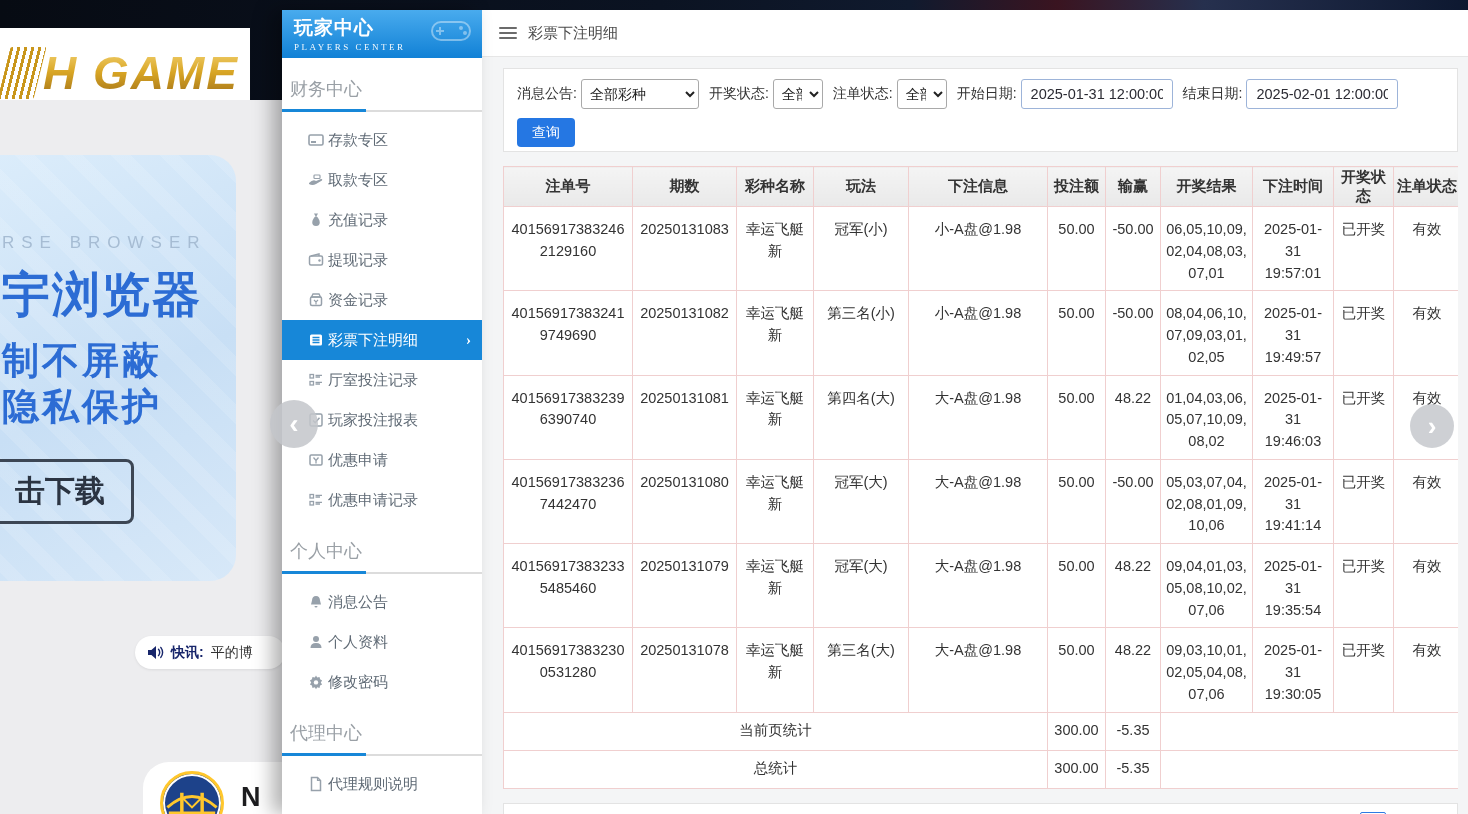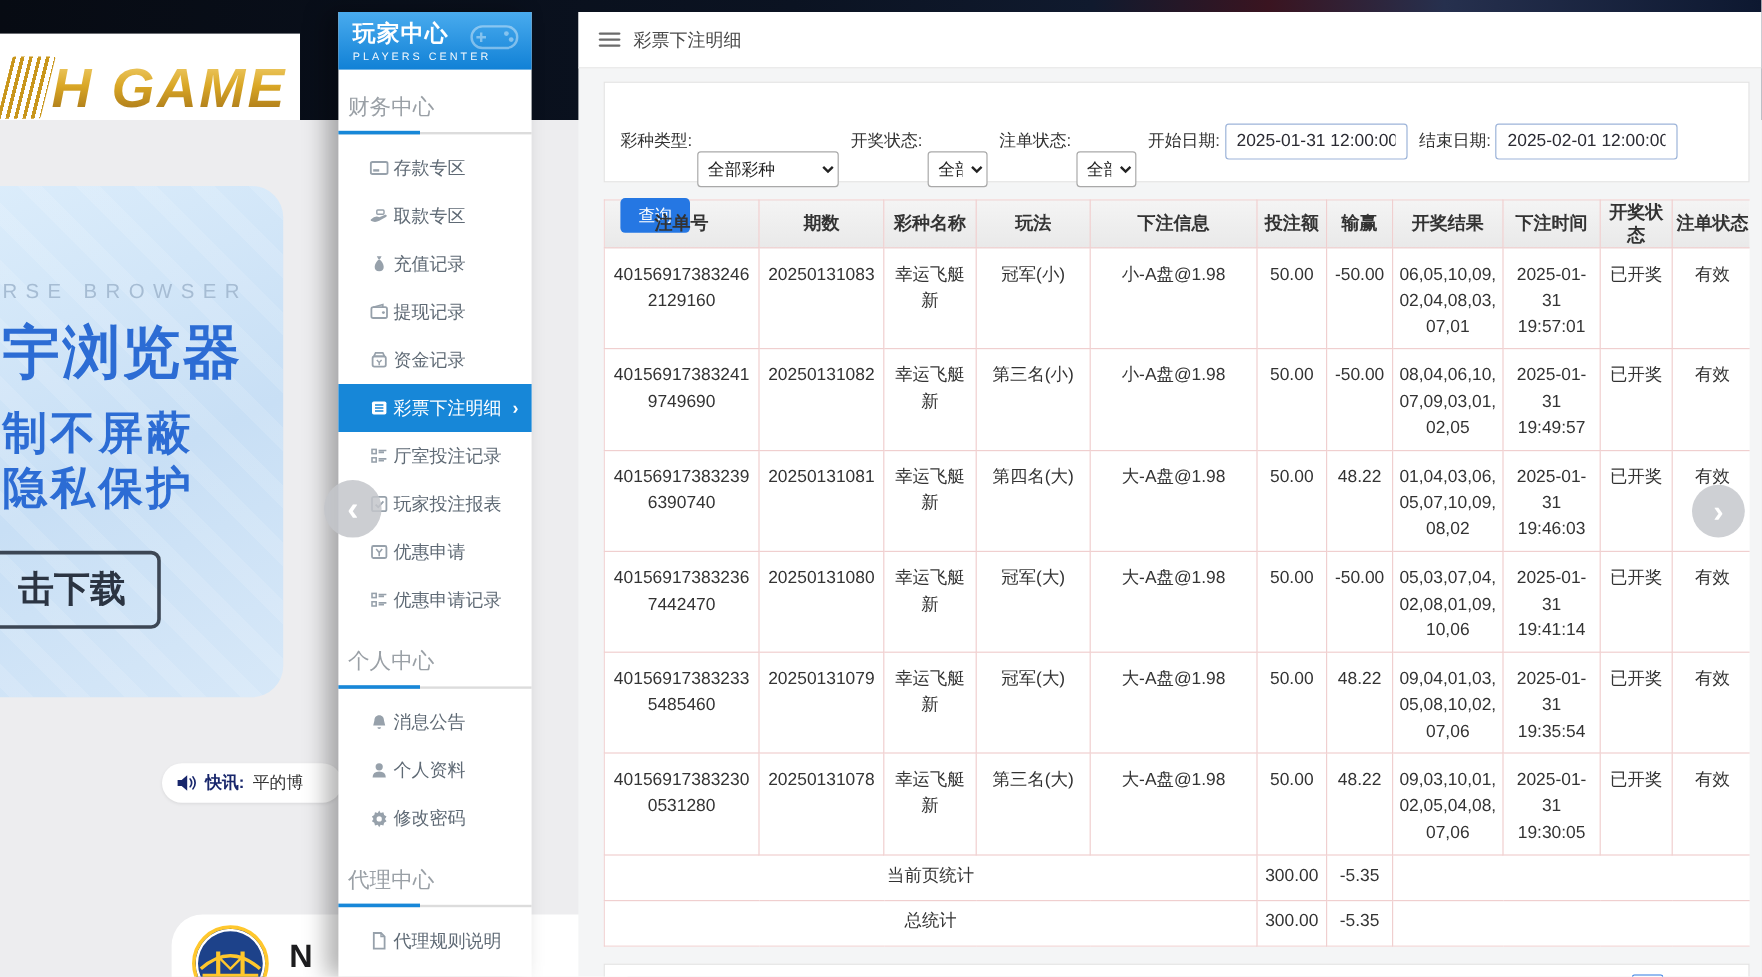--- a/index.html
+++ b/index.html
@@ -35,22 +35,22 @@
     box-shadow:0 1px 3px rgba(0,0,0,.08); display:flex; align-items:center; gap:7px; padding:0 12px; overflow:hidden; white-space:nowrap; }
   .ticker-label { color:#18266b; font-weight:bold; font-size:14px; }
   .ticker-text { color:#333; font-size:14px; }
 
   .bottom-card { position:absolute; left:143px; top:762px; width:380px; height:60px; background:#fff; border-radius:26px 26px 0 0; }
   .team-logo { position:absolute; left:17px; top:9px; width:64px; height:64px; border-radius:50%;
     background:#1d428a; border:3px solid #ffc72c; box-shadow:inset 0 0 0 2px #fff; overflow:hidden; }
   .bottom-letter { position:absolute; left:98px; top:20px; font-size:27px; font-weight:bold; color:#1d1d1f; }
 
   
-  .sidebar { position:absolute; left:282px; top:10px; width:161px; height:804px; background:#fff; z-index:10;
-    box-shadow:-10px 0 18px rgba(0,0,0,.30); }
+  .sidebar { position:absolute; left:282px; top:10px; width:200px; height:804px; background:#fff; z-index:10;
+    box-shadow:-10px 0 18px rgba(0,0,0,.30);font-family:Liberation Serif, serif; }
   .sb-header { height:48px; background:linear-gradient(180deg,#49abee 0%,#1181d6 100%); color:#fff;
     padding:5px 12px; position:relative; overflow:hidden; }
   .sb-header-title { font-size:19px; font-weight:bold; letter-spacing:1px; }
   .sb-header-sub { font-size:9px; letter-spacing:2.5px; opacity:.95; margin-top:1px; }
   .sb-gamepad { position:absolute; right:8px; top:4px; opacity:.4; }
   .sb-title { color:#9aa0a6; font-size:18px; padding:19px 14px 9px 8px; }
   .sb-underline { height:2px; background:#dcdcdc; position:relative; margin-bottom:8px; }
   .sb-underline i { position:absolute; left:0; top:-1px; width:42%; height:3px; background:#1787d8; display:block; }
   .sb-item { height:40px; display:flex; align-items:center; gap:4px; padding-left:26px; color:#5f6a75;
     font-size:15px; position:relative; cursor:pointer; }
@@ -72,21 +72,21 @@
     gap:11px; padding-left:17px; }
   .hamburger { width:18px; display:flex; flex-direction:column; gap:3px; cursor:pointer; }
   .hamburger i { display:block; height:2px; background:#6b6b6b; border-radius:1px; }
   .topbar-title { font-size:15px; color:#4a4a4a; }
 
   .filter-card { margin:11px 10px 0 21px; background:#fff; border:1px solid #e3e3e3; padding:10px 13px; height:84px; }
   .filter-row { display:flex; align-items:center; white-space:nowrap; font-size:14px; color:#333; }
   .f-label { margin:0 4px 0 10px; }
   .f-label:first-child { margin-left:0; }
   select.f-select { height:30px; border:1px solid #a9a9a9; border-radius:3px; background:#fff; font-size:14px;
-    color:#222; padding:0 4px; font-family:"Liberation Sans",sans-serif;margin-top:47px; }
+    color:#222; padding:0 4px; font-family:"Liberation Sans",sans-serif; }
   .w-type { width:118px; } .w-status { width:50px; }
   input.f-date { height:30px; width:152px; border:1px solid #9db4d9; border-radius:3px; font-size:14.5px;
     color:#2b2b33; padding:0 9px; font-family:"Liberation Sans",sans-serif; }
   .query-btn { margin-top:9px; height:29px; padding:0 15px; background:#2577e3; color:#fff; border:none;
     border-radius:4px; font-size:14px; cursor:pointer; font-family:"Liberation Sans",sans-serif; }
 
   .table-wrap { margin:14px 10px 0 21px; width:955px; overflow:hidden; }
   table.bet-table { border-collapse:collapse; table-layout:fixed; width:957px; background:#fff; }
   .bet-table th { height:40px; background:linear-gradient(180deg,#f4f4f4,#e9e9e9); border:1px solid #f0cfcf;
     font-size:15px; font-weight:bold; color:#333; padding:0 2px; }
@@ -318,21 +318,21 @@
     <span class="hamburger">
         <i></i>
         <i></i>
         <i></i>
       </span>
     <span class="topbar-title">彩票下注明细</span>
   </div>
 
   <div class="filter-card">
     <div class="filter-row">
-      <span class="f-label">彩种类型:</span>
+      <span class="f-label">消息公告:</span>
       <select class="f-select w-type">
         <option>全部彩种</option>
       </select>
       <span class="f-label">开奖状态:</span>
       <select class="f-select w-status">
         <option>全部</option>
       </select>
       <span class="f-label">注单状态:</span>
       <select class="f-select w-status">
         <option>全部</option>

